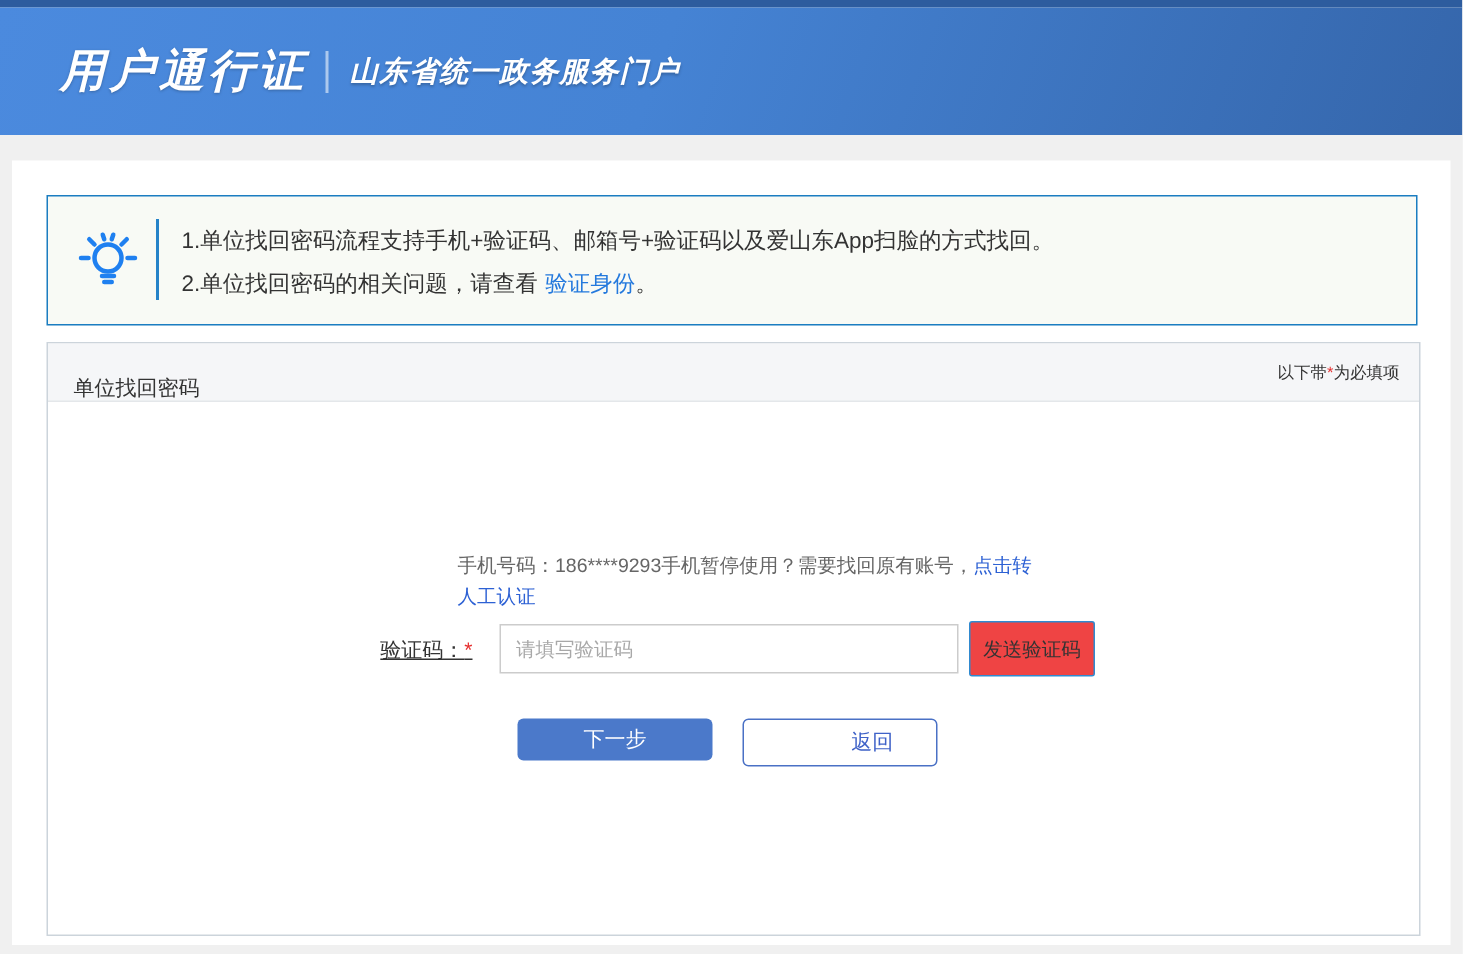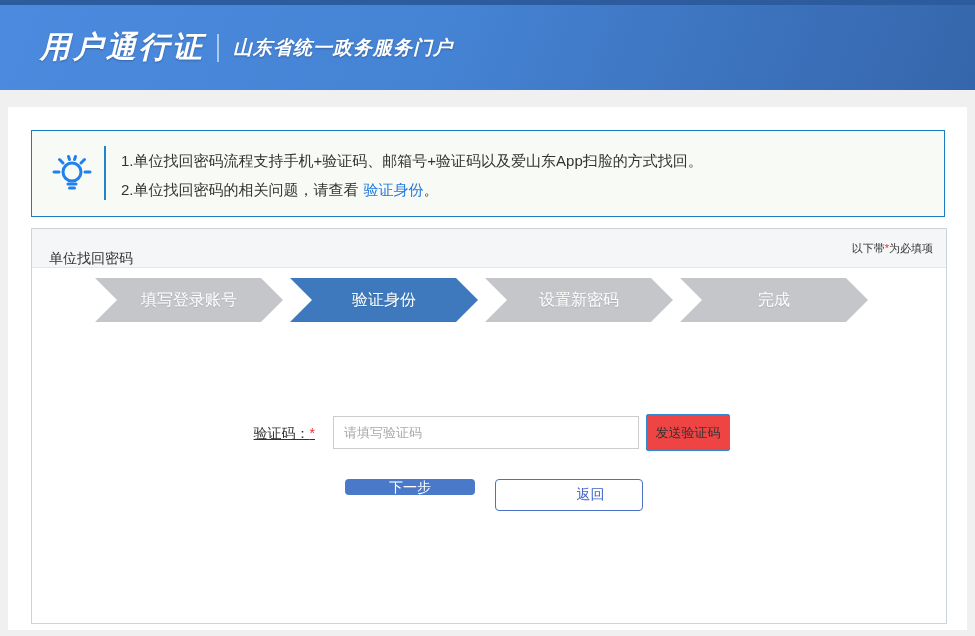--- a/index.html
+++ b/index.html
@@ -102,27 +102,27 @@
     font-family: "Liberation Sans", "DejaVu Sans", sans-serif;
   }
   .captcha-input::placeholder { color: #a8a8a8; opacity: 1; }
   .send-code-btn {
     position: absolute; left: 646px; top: 414px; width: 84px; height: 37px;
     background: #ef4444; border: 1px solid #2f8ad0; border-radius: 2px;
     font-size: 13px; color: #333333; cursor: pointer;
     font-family: "Liberation Sans", "DejaVu Sans", sans-serif;
   }
   .next-btn {
-    position: absolute; left: 345px; top: 479px; width: 130px; height: 16px;
+    position: absolute; left: 345px; top: 479px; width: 130px; height: 28px;
     background: #4b79ca; border: none; border-radius: 4px;
     color: #ffffff; font-size: 14px; cursor: pointer;
     font-family: "Liberation Sans", "DejaVu Sans", sans-serif;
   }
   .back-btn {
-    position: absolute; left: 495px; top: 479px; width: 148px; height: 32px;
+    position: absolute; left: 495px; top: 479px; width: 130px; height: 32px;
     background: #ffffff; border: 1px solid #4a71c5; border-radius: 4px;
     color: #3f62c8; font-size: 14px; cursor: pointer;
     font-family: Liberation Sans, sans-serif;
     padding-left: 43px;
   }
 </style>
 </head>
 <body>
 
 <div class="page">
@@ -154,27 +154,22 @@
     <div>1.单位找回密码流程支持手机+验证码、邮箱号+验证码以及爱山东App扫脸的方式找回。</div>
     <div><span>2.单位找回密码的相关问题，请查看</span><a class="help-link">验证身份</a><span>。</span></div>
   </div>
 
   <div class="section-box"></div>
   <div class="section-titlebar">
     <span class="section-title">单位找回密码</span>
     <span class="required-note"><span>以下带</span><span class="red-star">*</span><span>为必填项</span></span>
   </div>
 
-  <div class="steps">
-    <div class="step">填写登录账号</div>
-    <div class="step active">验证身份</div>
-    <div class="step">设置新密码</div>
-    <div class="step">完成</div>
-  </div>
 
+  <div class="phone-note"><span>手机号码：186****9293手机暂停使用？需要找回原有账号，</span><a class="phone-link">点击转人工认证</a></div>
 
   <div class="captcha-label"><span>验证码：</span><span class="red-star">*</span></div>
   <input class="captcha-input" type="text" placeholder="请填写验证码" style="">
   <button class="send-code-btn">发送验证码</button>
 
   <button class="next-btn">下一步</button>
   <button class="back-btn">返回</button>
 
 </div>
 

